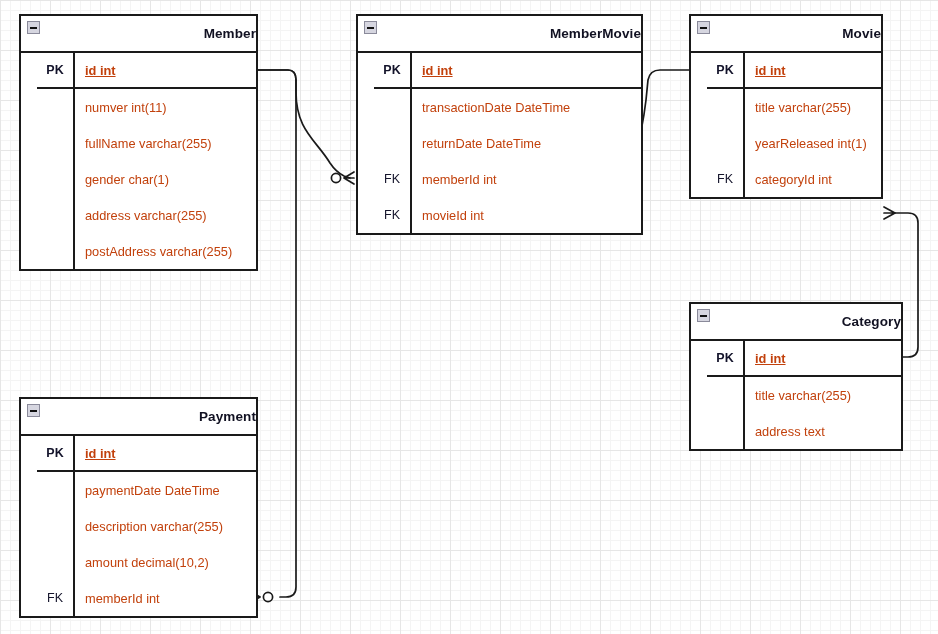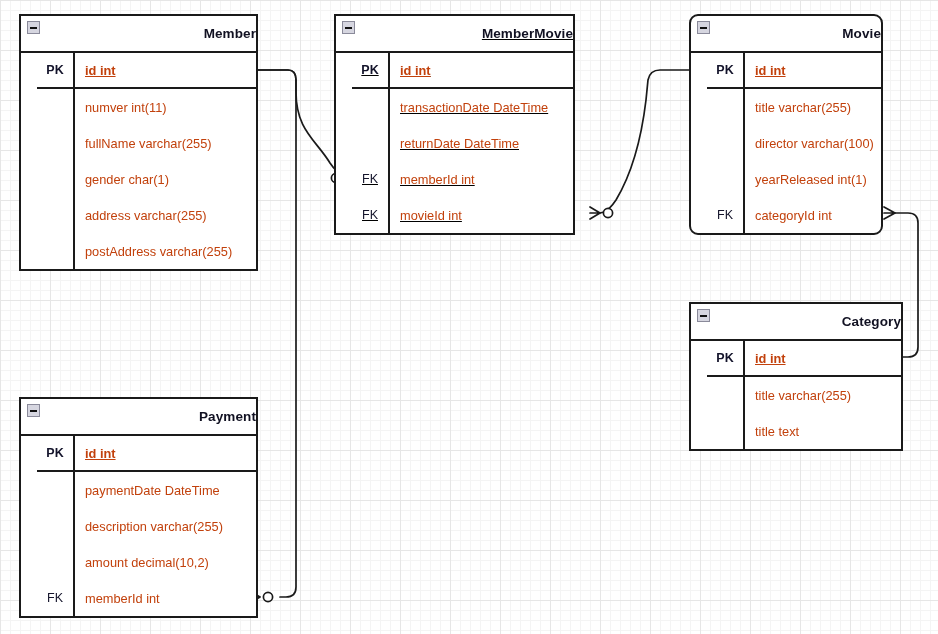--- a/index.html
+++ b/index.html
@@ -182,21 +182,21 @@
         <div class="key-cell"></div>
         <div class="col-divider"></div>
         <div class="attr-cell">address varchar(255)</div>
       </div>
       <div class="row">
         <div class="key-cell"></div>
         <div class="col-divider"></div>
         <div class="attr-cell">postAddress varchar(255)</div>
       </div>
     </div>
-    <div class="entity" style="left: 334px; top: 14px; width: 241px; text-decoration: underline;">
+    <div class="entity" style="left: 356px; top: 14px; width: 287px;">
       <div class="ent-header">
         <span class="collapse-icon"></span>
         <span class="ent-title">MemberMovie</span>
       </div>
       <div class="row pk-row">
         <div class="key-cell pk">PK</div>
         <div class="col-divider"></div>
         <div class="attr-cell key">id int</div>
       </div>
       <div class="row">
@@ -213,43 +213,38 @@
         <div class="key-cell">FK</div>
         <div class="col-divider"></div>
         <div class="attr-cell">memberId int</div>
       </div>
       <div class="row">
         <div class="key-cell">FK</div>
         <div class="col-divider"></div>
         <div class="attr-cell">movieId int</div>
       </div>
     </div>
-    <div class="entity" style="left: 689px; top: 14px; width: 194px; border-radius: 9px;">
+    <div class="entity" style="left: 689px; top: 14px; width: 194px;">
       <div class="ent-header">
         <span class="collapse-icon"></span>
         <span class="ent-title">Movie</span>
       </div>
       <div class="row pk-row">
         <div class="key-cell pk">PK</div>
         <div class="col-divider"></div>
         <div class="attr-cell key">id int</div>
       </div>
       <div class="row">
         <div class="key-cell"></div>
         <div class="col-divider"></div>
         <div class="attr-cell">title varchar(255)</div>
       </div>
       <div class="row">
         <div class="key-cell"></div>
         <div class="col-divider"></div>
-        <div class="attr-cell">director varchar(100)</div>
-      </div>
-      <div class="row">
-        <div class="key-cell"></div>
-        <div class="col-divider"></div>
         <div class="attr-cell">yearReleased int(1)</div>
       </div>
       <div class="row">
         <div class="key-cell">FK</div>
         <div class="col-divider"></div>
         <div class="attr-cell">categoryId int</div>
       </div>
     </div>
     <div class="entity" style="left: 689px; top: 302px; width: 214px;">
       <div class="ent-header">
@@ -262,21 +257,21 @@
         <div class="attr-cell key">id int</div>
       </div>
       <div class="row">
         <div class="key-cell"></div>
         <div class="col-divider"></div>
         <div class="attr-cell">title varchar(255)</div>
       </div>
       <div class="row">
         <div class="key-cell"></div>
         <div class="col-divider"></div>
-        <div class="attr-cell">title text</div>
+        <div class="attr-cell">address text</div>
       </div>
     </div>
     <div class="entity" style="left: 19px; top: 397px; width: 239px;">
       <div class="ent-header">
         <span class="collapse-icon"></span>
         <span class="ent-title">Payment</span>
       </div>
       <div class="row pk-row">
         <div class="key-cell pk">PK</div>
         <div class="col-divider"></div>

